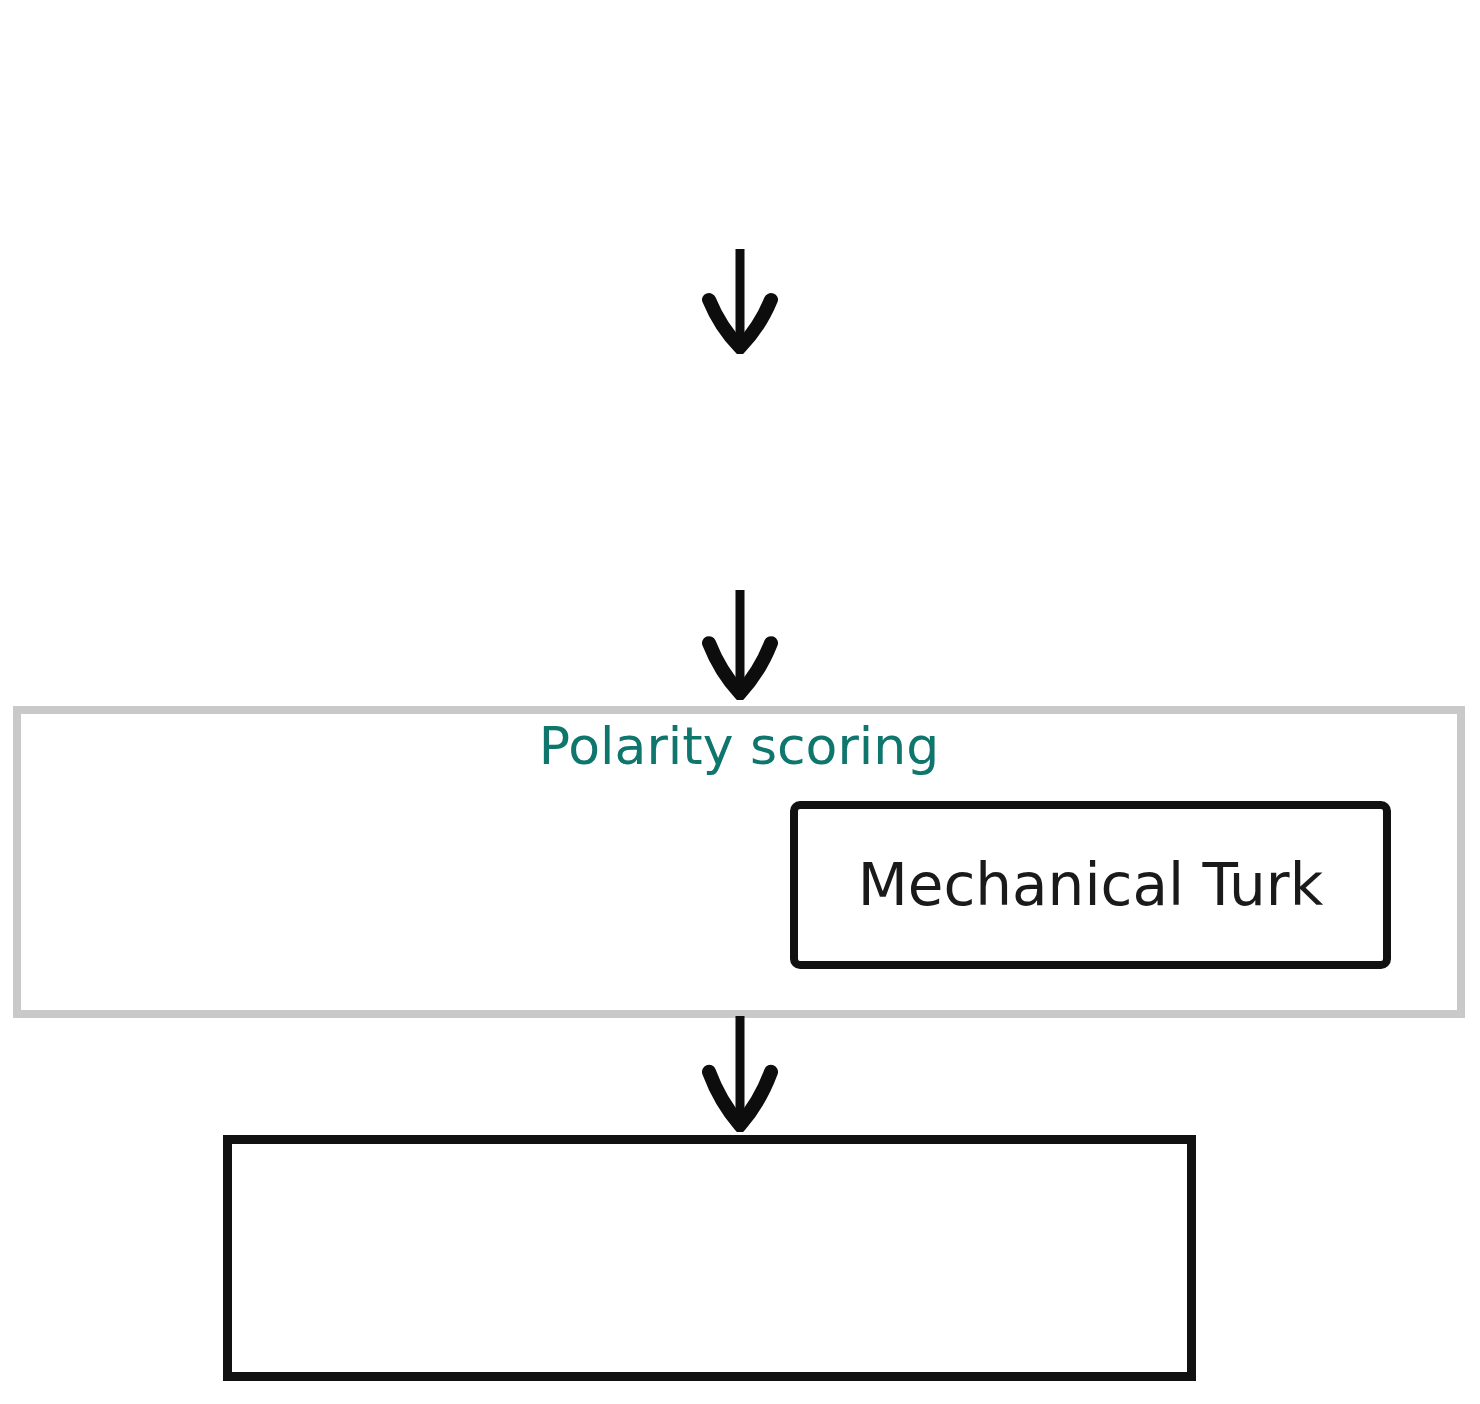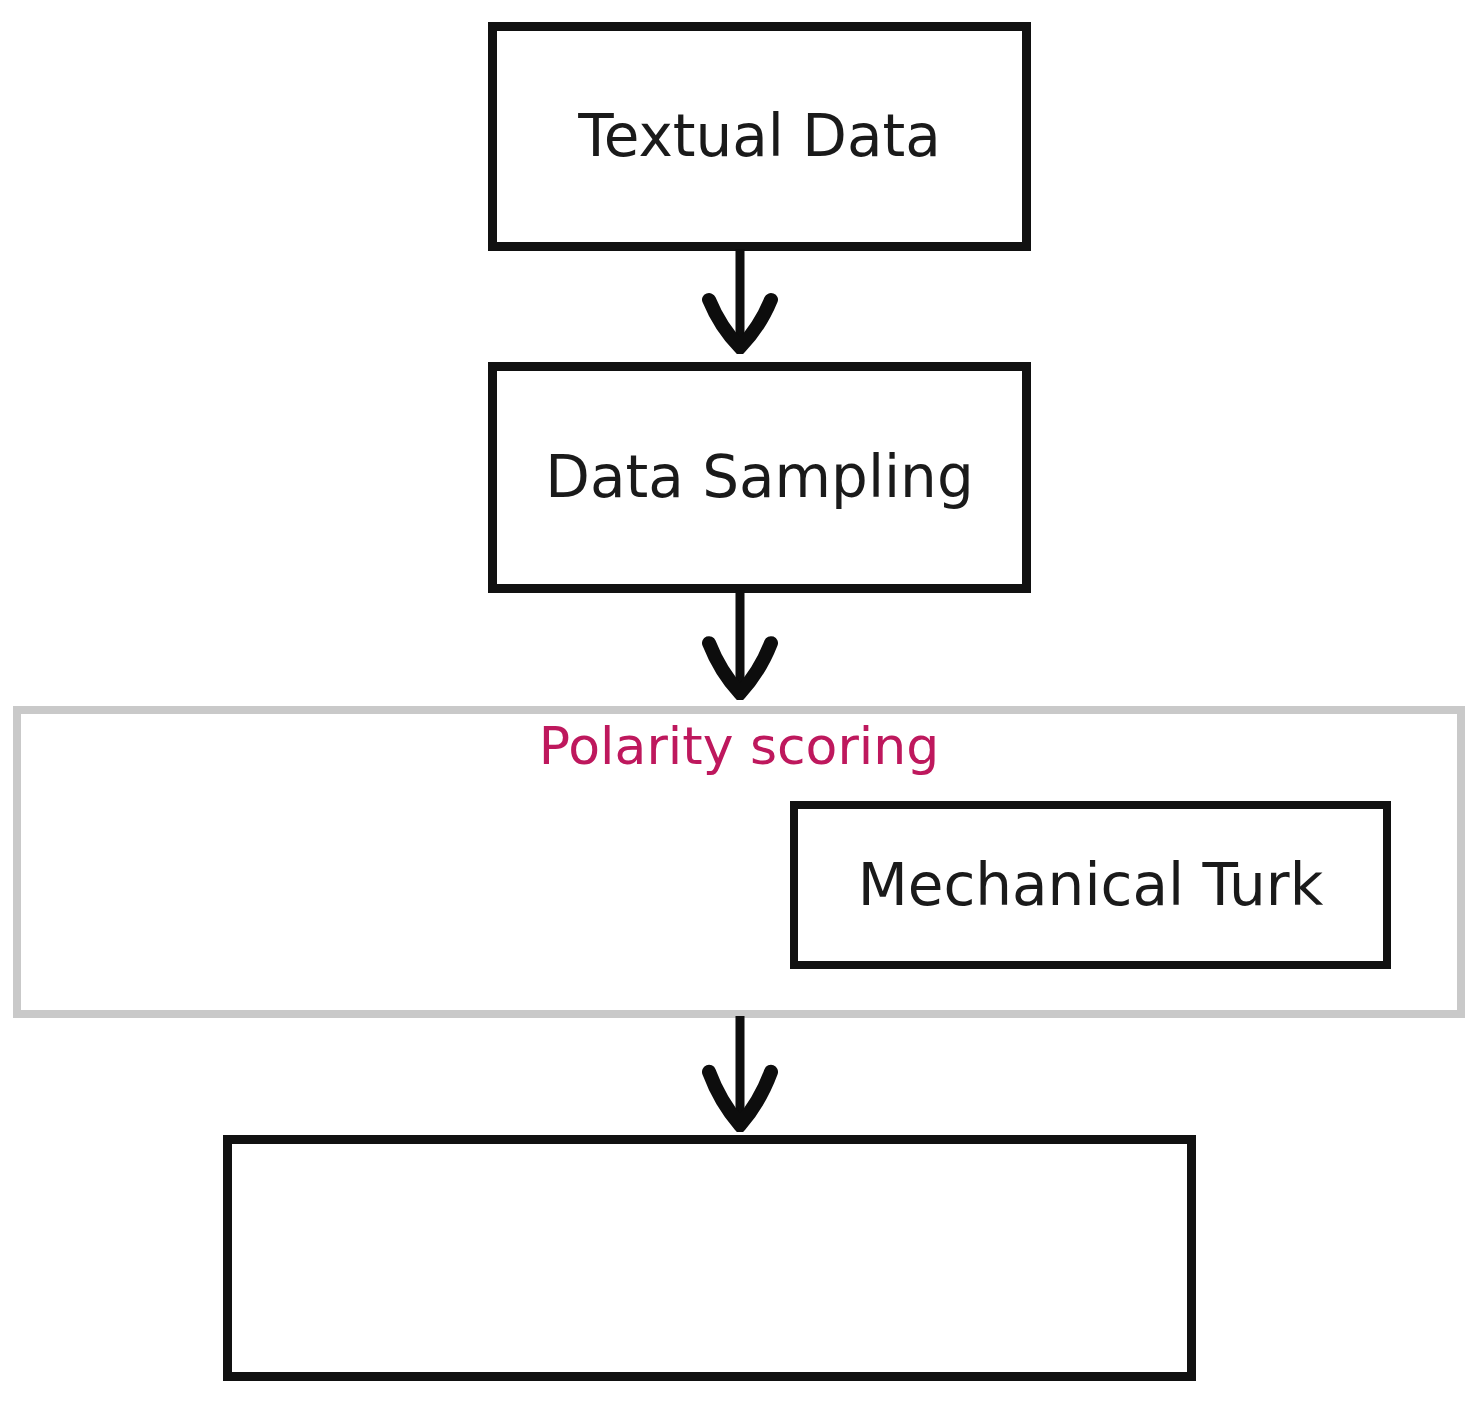--- a/index.html
+++ b/index.html
@@ -39,58 +39,52 @@
     width: 1452px; height: 312px;
     border: 8px solid #c9c9c9;
     background: #ffffff;
   }
   #group-polarity .group-label {
     position: absolute;
     left: 0; top: 2px;
     width: 100%;
     text-align: center;
     font-size: 52px;
-    color: #be185d;
+    color: #0f766e;
   }
   
   #node-gpt-model       { left: 94px;  top: 85px; width: 561px; height: 173px; border-width: 8px; }
-  #node-mechanical-turk { left: 769px; top: 87px; width: 601px; height: 168px; border-width: 8px; }
+  #node-mechanical-turk { left: 769px; top: 87px; width: 601px; height: 168px; border-width: 8px; border-radius: 10px; }
 
   .flow-arrow {
     position: absolute;
     left: 695px;
     width: 90px;
     display: block;
   }
   #arrow-1 { top: 249px;  height: 105px; }
   #arrow-2 { top: 590px;  height: 110px; }
   #arrow-3 { top: 1016px; height: 116px; }
   .flow-arrow svg { width: 100%; height: 100%; display: block; }
   .flow-arrow .stem    { stroke: #0d0d0d; stroke-width: 9; }
   .flow-arrow .chevron { stroke: #0d0d0d; stroke-width: 14; fill: none; stroke-linecap: round; }
 </style>
 </head>
 <body>
 
 <div id="canvas">
 
-  <div class="node" id="node-textual-data">
-    <span>Textual Data</span>
-  </div>
 
   <div class="flow-arrow" id="arrow-1">
     <svg viewBox="0 0 90 112" preserveAspectRatio="none" aria-hidden="true">
       <line class="stem" x1="45" y1="0" x2="45" y2="98"></line>
       <path class="chevron" d="M 14 54 C 24 80 35 94 45 105 C 55 94 66 80 76 54"></path>
     </svg>
   </div>
 
-  <div class="node" id="node-data-sampling">
-    <span>Data Sampling</span>
-  </div>
 
   <div class="flow-arrow" id="arrow-2">
     <svg viewBox="0 0 90 112" preserveAspectRatio="none" aria-hidden="true">
       <line class="stem" x1="45" y1="0" x2="45" y2="98"></line>
       <path class="chevron" d="M 14 54 C 24 80 35 94 45 105 C 55 94 66 80 76 54"></path>
     </svg>
   </div>
 
   <div id="group-polarity">
     <div class="group-label">Polarity scoring</div>

